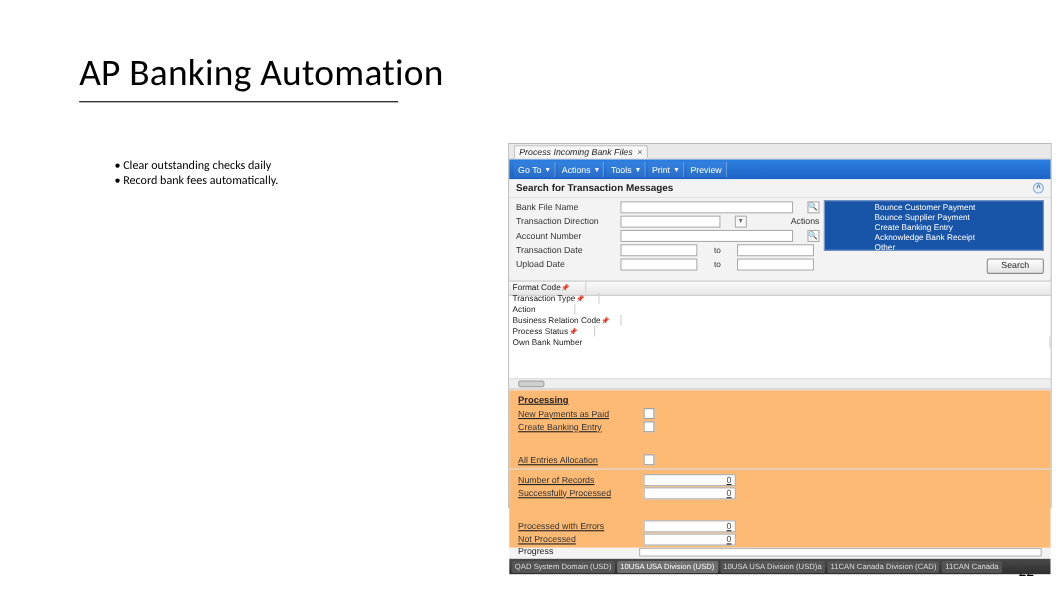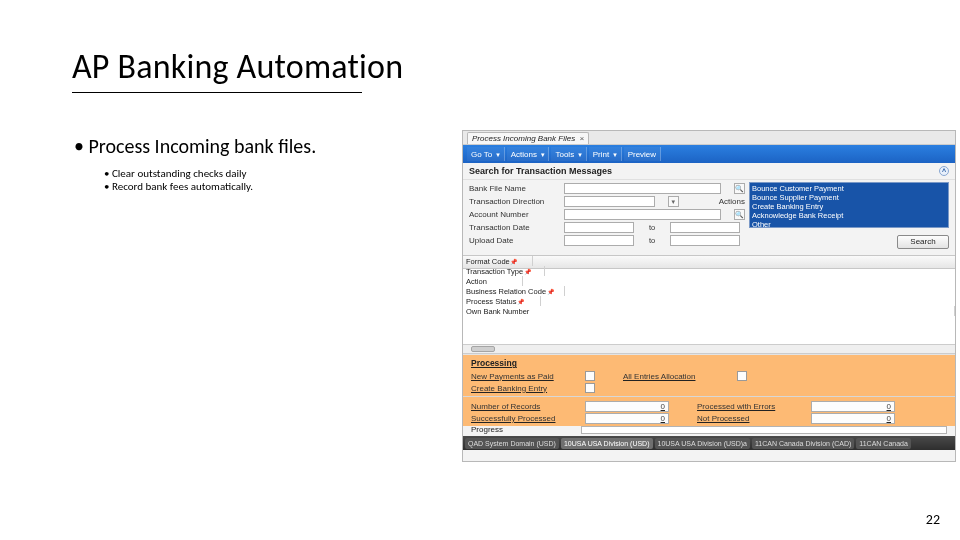--- a/index.html
+++ b/index.html
@@ -28,51 +28,50 @@
   .app .form-left { flex: 1; }
   .app .form-right { width: 200px; display: flex; flex-direction: column; gap: 3px; }
   .app .frow { display: flex; align-items: center; height: 13px; gap: 13px; }
   .app .frow label { width: 82px; text-align: left; font-size: 8px; color: #333; }
   .app .inp { flex: 1; height: 11px; background: #fff; border: 1px solid #acacac; }
   .app .inp.sm { max-width: 70px; }
   .app .mag { width: 11px; height: 11px; border: 1px solid #acacac; background: #f9f9f9; font-size: 7px; line-height: 9px; text-align: center; color: #666; }
   .app .to { font-size: 7.5px; color: #333; padding: 0 2px; }
   .app .actlbl { font-size: 8px; color: #333; }
   .app .listbox { border: 1px solid #7a99c7; background: #1854a8; color: #fff; font-size: 7.5px; padding: 1px 2px; height: 46px; }
-  .app .listbox div { line-height: 9px; white-space: nowrap; overflow: hidden; }
+  .app .listbox div { line-height: 9px; white-space: nowrap; overflow: hidden; margin-left: 43px; }
   .app .searchbtn { align-self: flex-end; margin-top: 4px; width: 52px; height: 14px; background: linear-gradient(#fdfdfd,#e3e3e3); border: 1px solid #8a8a8a; font-size: 8px; text-align: center; line-height: 12px; border-radius: 2px; }
   .app .gridhdr { display: flex; height: 14px; background: linear-gradient(#fafafa,#e6e6e6); border-top: 1px solid #c7c7c7; border-bottom: 1px solid #c7c7c7; margin-top: 2px; flex-direction: column; }
   .app .gh { border-right: 1px solid #d0d0d0; font-size: 7.5px; color: #222; padding: 1px 3px 0 3px; display: flex; align-items: center; gap: 1px; white-space: nowrap; }
   .app .gh .pin { color: #3a7bd5; font-size: 6px; }
   .app .gridbody { height: 76px; background: #fff; border-bottom: 1px solid #ccc; }
   .app .gridscroll { height: 9px; background: #efefef; border-bottom: 1px solid #ccc; display: flex; align-items: center; }
   .app .gridscroll .thumb { margin-left: 8px; width: 24px; height: 6px; background: #cfcfcf; border: 1px solid #a5a5a5; border-radius: 2px; }
   .app .sect { background: #fdba74; padding: 3px 8px 2px 8px; border-top: 1px solid #e3e3e3; text-decoration: underline; }
   .app .sect .shdr { font-weight: bold; font-size: 8.5px; margin-bottom: 2px; }
-  .app .sg { display: flex; gap: 28px; }
+  .app .sg { display: flex; gap: 18px; flex-direction: column; }
   .app .sg .srow { display: flex; align-items: center; height: 12px; gap: 4px; }
   .app .sg .srow label { width: 110px; font-size: 8px; color: #333; }
   .app .chk { width: 10px; height: 10px; border: 1px solid #9a9a9a; background: #fdfdfd; }
   .app .numbox { width: 84px; height: 11px; border: 1px solid #acacac; background: #fdfdfd; text-align: right; font-size: 8px; padding-right: 3px; color: #444; line-height: 10px; }
   .app .progress { height: 10px; display: flex; align-items: center; padding: 0 8px 3px 8px; background: #f3f3f3; }
   .app .progress label { width: 110px; font-size: 8px; }
   .app .pbar { flex: 1; height: 8px; border: 1px solid #b3b3b3; background: #fff; }
   .app .status { height: 14px; background: linear-gradient(#4a4a4a,#2e2e2e); display: flex; align-items: center; padding: 0 2px; gap: 2px; }
   .app .stab { color: #ddd; font-size: 7px; padding: 0 3px; height: 11px; line-height: 11px; background: #545454; border-radius: 2px; white-space: nowrap; }
   .app .stab.active { background: #6f6f6f; color: #fff; }
 </style>
 </head>
 <body>
 
 <div class="slide">
   <div class="title">AP Banking Automation</div>
   <div class="title-underline"></div>
 
   <ul class="bullets">
-    <li class="b1">Process Incoming bank files.</li>
     <ul class="sub">
       <li>Clear outstanding checks daily</li>
       <li>Record bank fees automatically.</li>
     </ul>
   </ul>
 
   <div class="page-num">22</div>
 
   <div class="app">
     <div class="tabbar">

